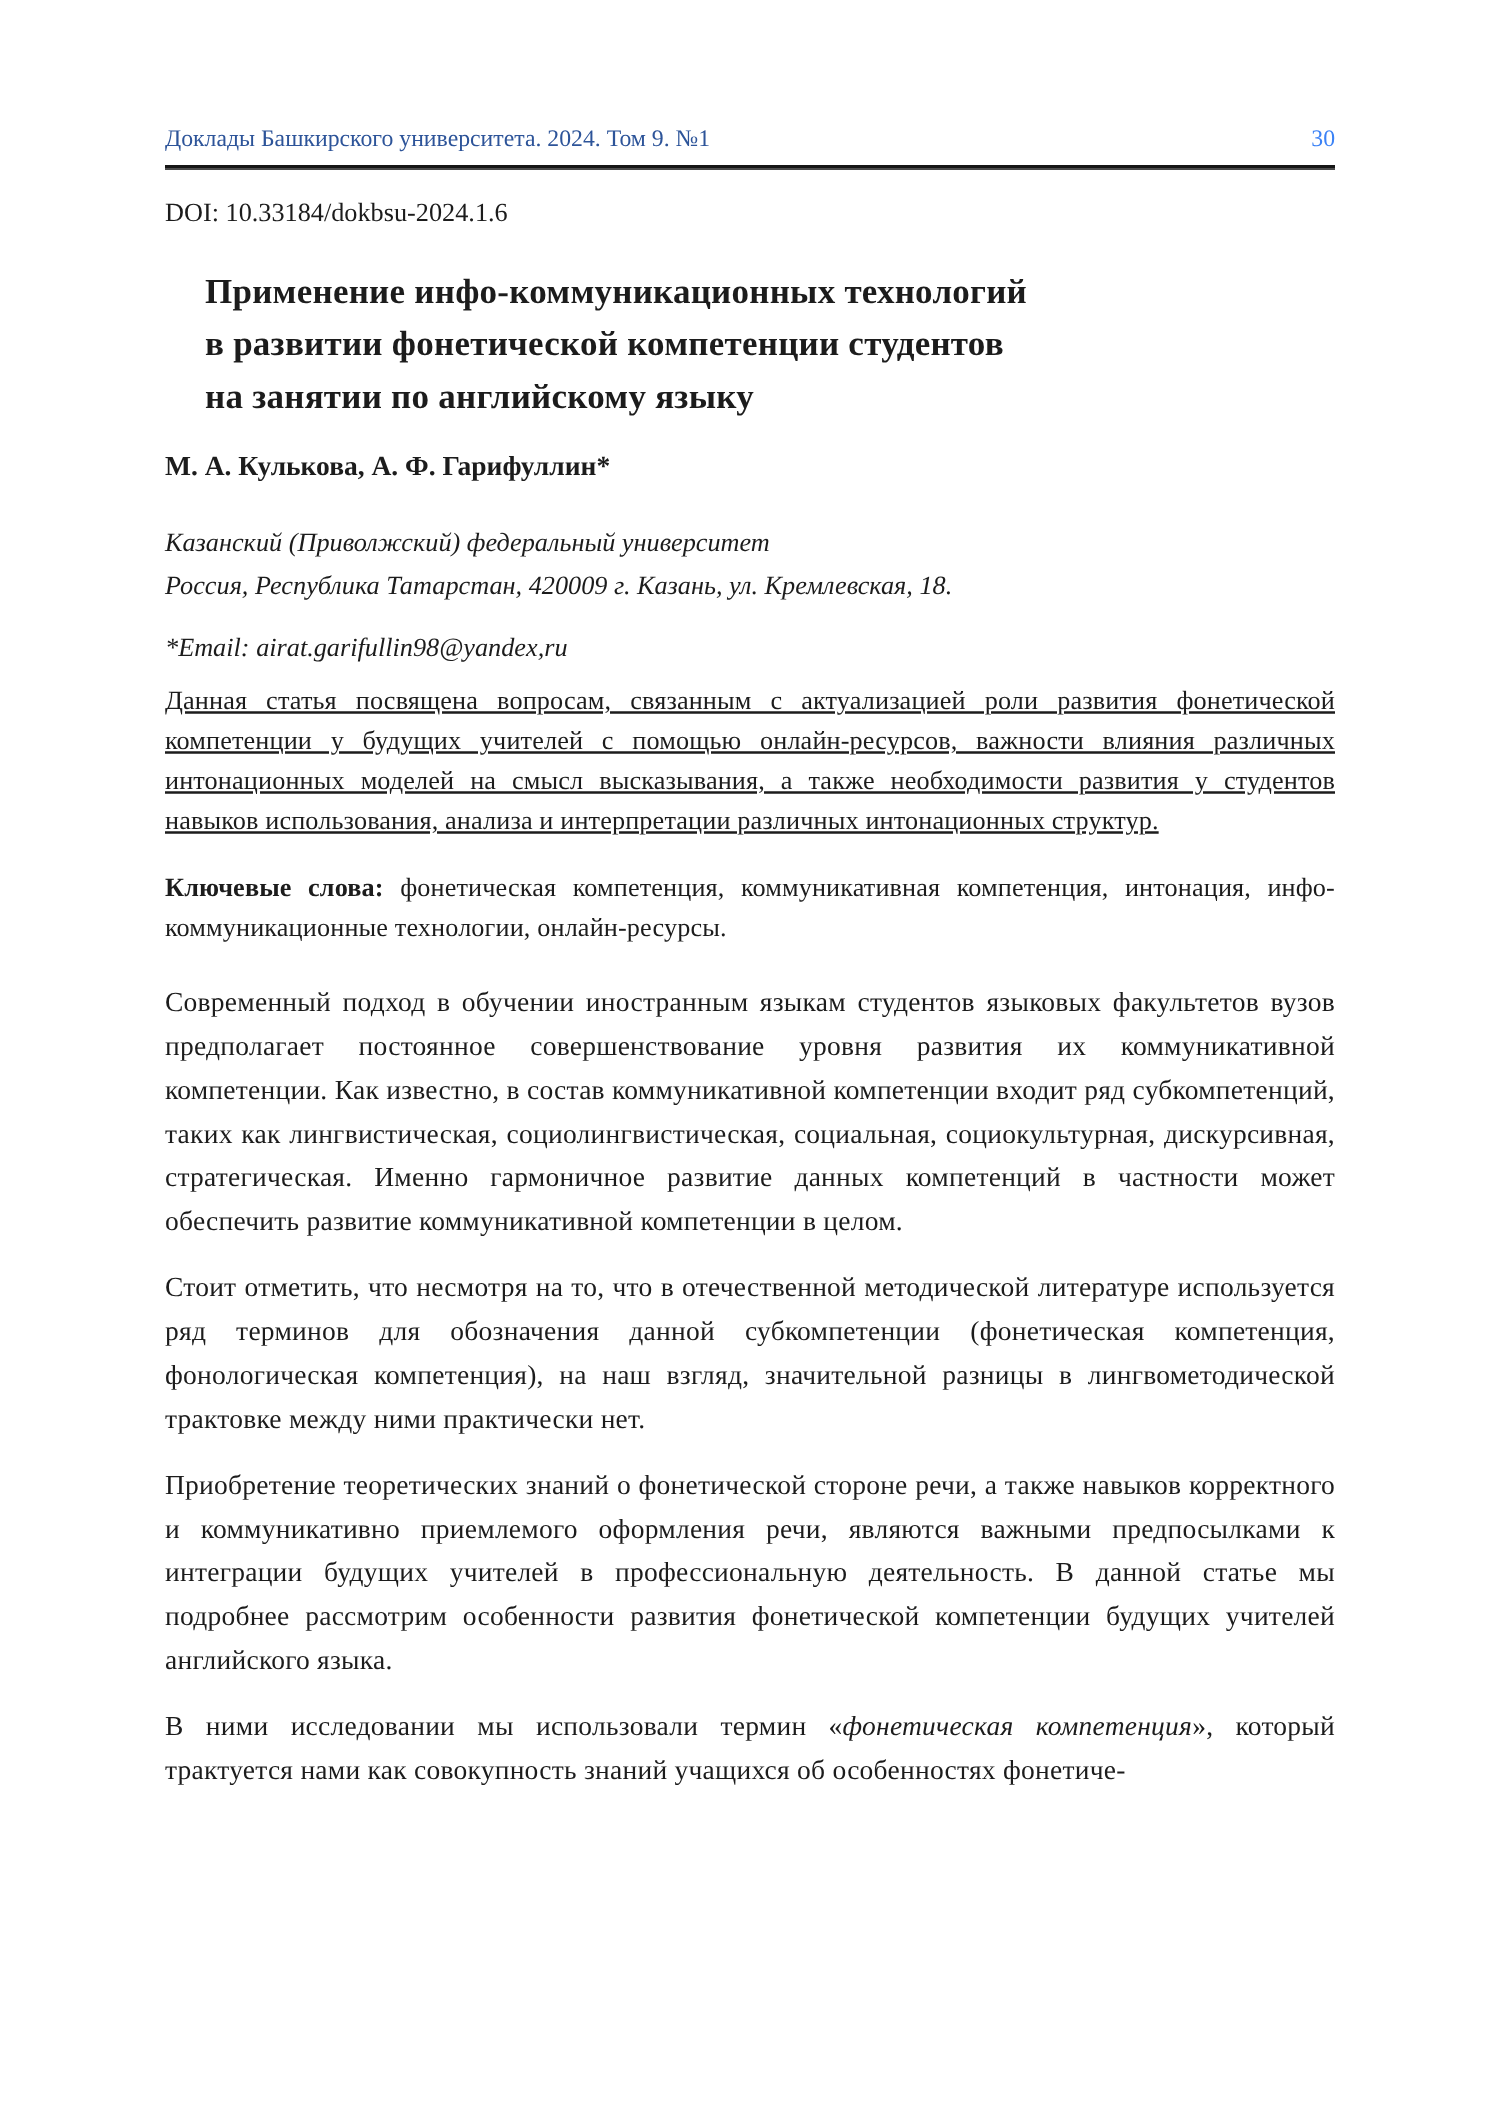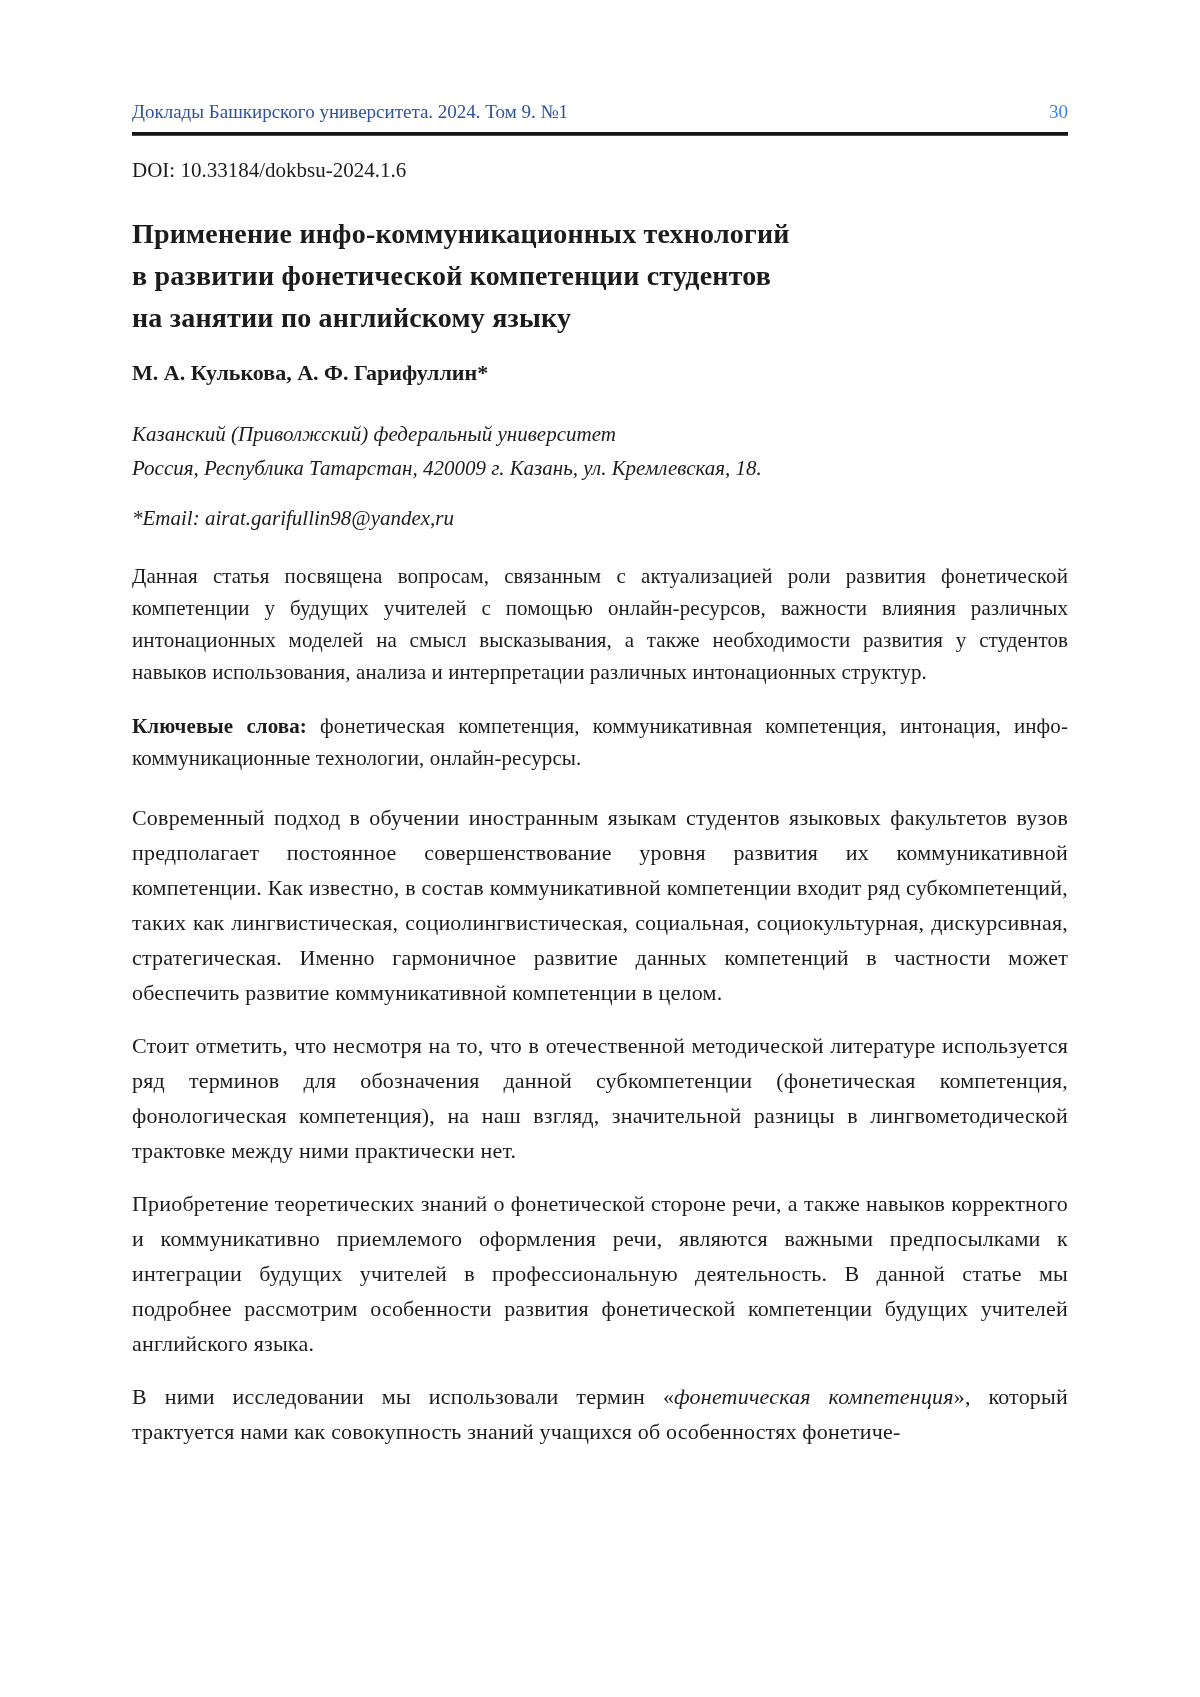--- a/index.html
+++ b/index.html
@@ -42,20 +42,21 @@
     line-height: 26px;
   }
 
   .article-title {
     margin-top: 30px;
     font-size: 28px;
     font-weight: 700;
     line-height: 42px;
     white-space: pre-line;
     letter-spacing: 0.2px;
+    margin-left: 32px;
   }
 
   .authors {
     margin-top: 20px;
     font-size: 22px;
     font-weight: 700;
     line-height: 28px;
   }
 
   .affiliation {
@@ -67,25 +68,26 @@
   }
 
   .email {
     margin-top: 20px;
     font-size: 21px;
     font-style: italic;
     line-height: 27px;
   }
 
   .abstract {
-    margin-top: 28px;
+    margin-top: 12px;
     font-size: 21px;
     line-height: 32px;
     text-align: justify;
     letter-spacing: 0.1px;
+    text-decoration: underline;
   }
 
   .keywords {
     margin-top: 22px;
     font-size: 21px;
     line-height: 32px;
     text-align: justify;
     letter-spacing: 0.1px;
   }
   .keywords .kw-label { font-weight: 700; }

